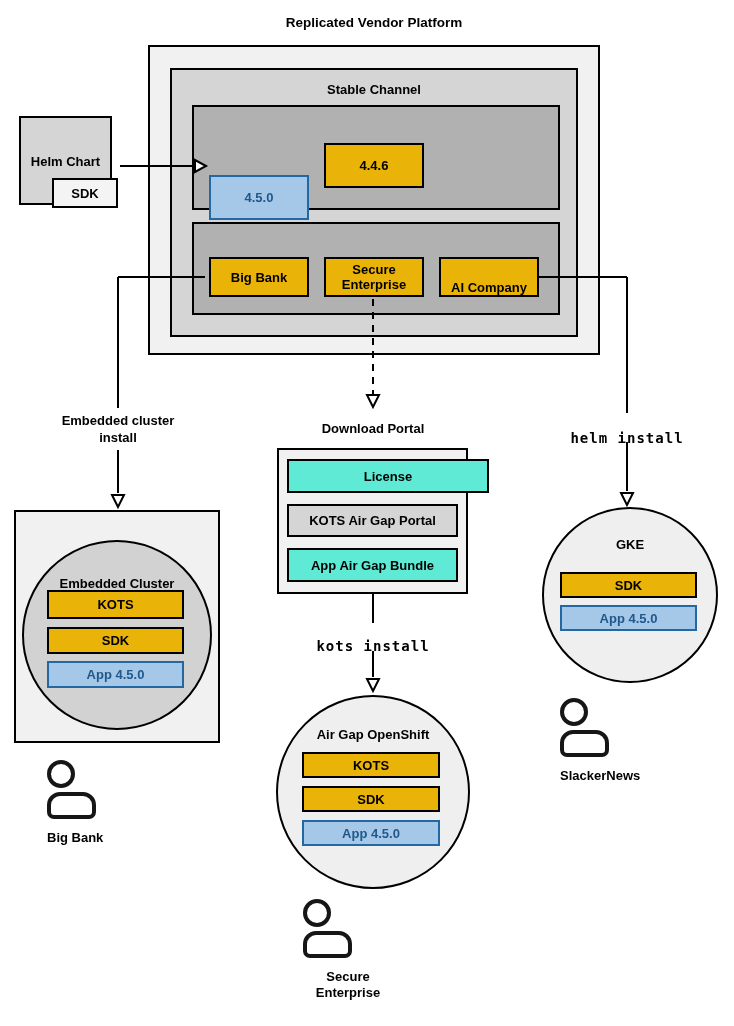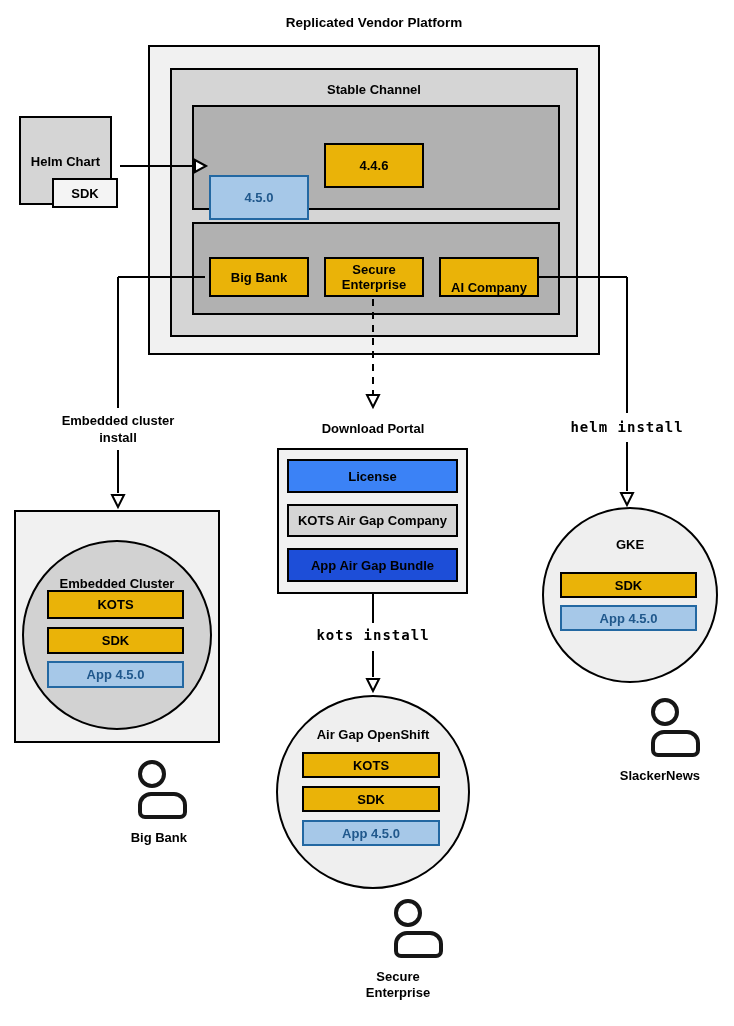--- a/index.html
+++ b/index.html
@@ -20,24 +20,24 @@
   .chip {
     position:absolute; border:2px solid #000; background:#eab308;
     box-sizing:border-box; display:flex; align-items:center; justify-content:center;
     font-weight:bold; font-size:13px; text-align:center; line-height:15px;
   }
   .chip.blue { background:#a6c8e8; border-color:#2368a2; color:#20588c; }
   .edge-label {
     position:absolute; text-align:center; font-weight:bold;
     font-size:13px; line-height:17px;
   }
-  .mono { font-family:"DejaVu Sans Mono", monospace; font-size:14px; letter-spacing:1px; }
+  .mono { font-family:"DejaVu Sans Mono", monospace; font-size:14px; letter-spacing:1px;margin-top:11px; }
   .title { position:absolute; text-align:center; font-weight:bold; font-size:13.5px; }
   .overlay { position:absolute; left:0; top:0; z-index:5; pointer-events:none; }
-  .person { position:absolute; display:flex; flex-direction:column; align-items:flex-end; z-index:2; }
+  .person { position:absolute; display:flex; flex-direction:column; align-items:flex-start; z-index:2; }
   .person-head { width:20px; height:20px; border:4px solid #161616; border-radius:50%; }
   .person-body { width:41px; height:19px; border:4px solid #161616;
                  border-radius:13px 13px 7px 7px; margin-top:4px; }
   .person-label { margin-top:11px; font-weight:bold; font-size:13px; line-height:16px; text-align:center; }
 </style>
 </head>
 <body>
 
 <div id="canvas">
 
@@ -77,27 +77,27 @@
       <span>SDK</span>
     </div>
   </div>
 
   <div class="edge-label" style="left:48px; top:412px; width:140px;">Embedded cluster install</div>
   <div class="edge-label" style="left:293px; top:420px; width:160px;">Download Portal</div>
   <div class="edge-label mono" style="left:293px; top:627px; width:160px;">kots install</div>
   <div class="edge-label mono" style="left:547px; top:419px; width:160px;">helm install</div>
 
   <div class="box f-lightest" style="left:277px; top:448px; width:191px; height:146px;">
-    <div class="chip f-mid" style="left:8px; top:9px; width:171px; height:34px; background:#3b82f6;">
+    <div class="chip f-mid" style="left:8px; top:9px; width:202px; height:34px; background:#5eead4;">
       <span>License</span>
     </div>
     <div class="chip" style="left:8px; top:54px; width:171px; height:33px; background:#d5d5d5;">
-      <span>KOTS Air Gap Company</span>
+      <span>KOTS Air Gap Portal</span>
     </div>
-    <div class="chip" style="left:8px; top:98px; width:171px; height:34px; background:#1d4ed8;">
+    <div class="chip" style="left:8px; top:98px; width:171px; height:34px; background:#5eead4;">
       <span>App Air Gap Bundle</span>
     </div>
   </div>
 
   <div class="box f-lightest" style="left:14px; top:510px; width:206px; height:233px;">
     <div class="box f-mid circle" style="left:6px; top:28px; width:190px; height:190px; background:#d2d2d2;">
       <div class="box-label" style="top:34px;">Embedded Cluster</div>
       <div class="chip" style="left:23px; top:48px; width:137px; height:29px;">
         <span>KOTS</span>
       </div>

